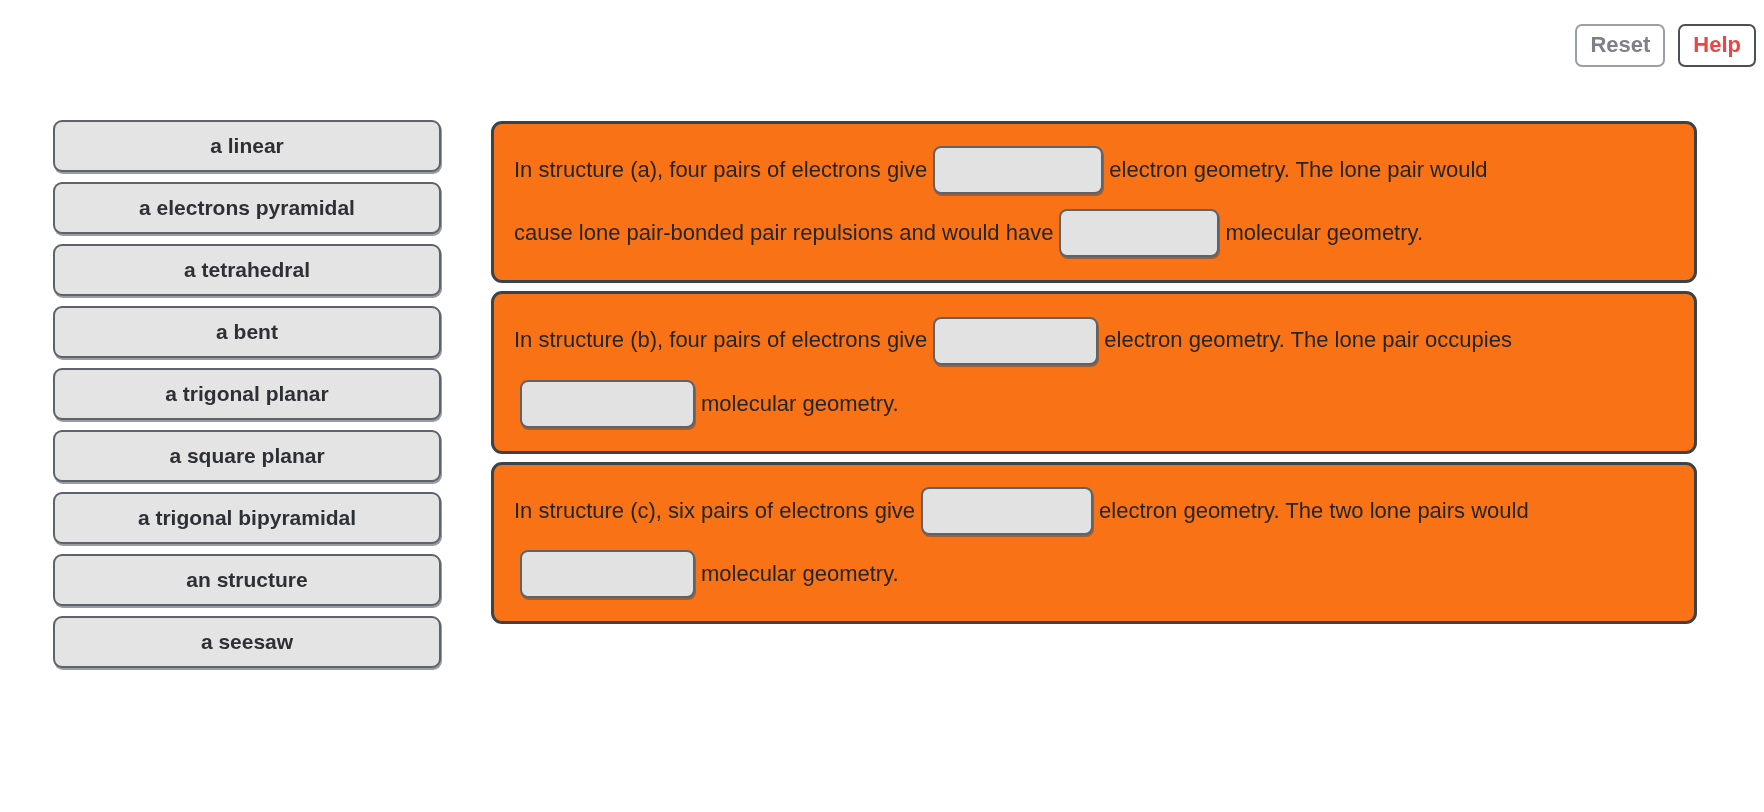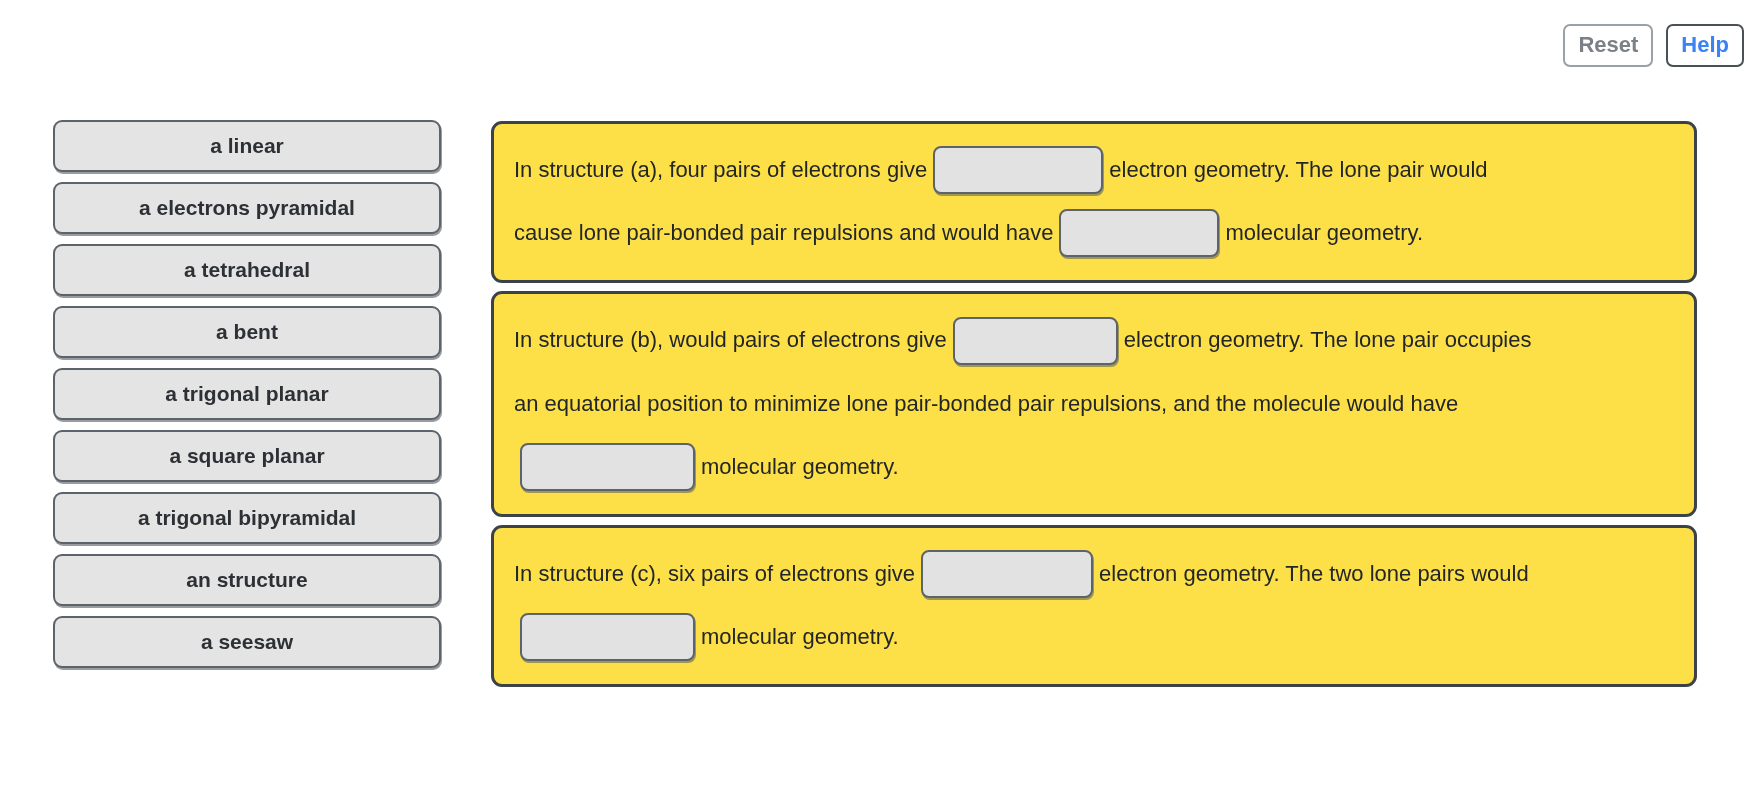--- a/index.html
+++ b/index.html
@@ -14,39 +14,39 @@
     width: 1764px;
     height: 812px;
     overflow: hidden;
     background: #ffffff;
   }
 
   
   .toolbar {
     position: absolute;
     top: 24px;
-    right: 20px;
+    right: 8px;
     display: flex;
     gap: 13px;
     align-items: center;
   }
   .tool-btn {
     font-family: "Liberation Sans", sans-serif;
     font-size: 22px;
     font-weight: bold;
     line-height: 1;
     padding: 8px 13px 9px 13px;
     background: #ffffff;
     border: 2px solid #8d9499;
     border-radius: 7px;
     cursor: pointer;
     white-space: nowrap;
   }
   .tool-btn.reset { color: #7b8186; border-color: #9aa1a6; }
-  .tool-btn.help  { color: #3b82f6; border-color: #4a5155; }
+  .tool-btn.help  { color: #ef4444; border-color: #4a5155; }
 
   
   .palette {
     position: absolute;
     left: 45px;
     top: 120px;
     width: 396px;
     display: flex;
     flex-direction: column;
     gap: 10px;
@@ -72,21 +72,21 @@
   .panels {
     position: absolute;
     left: 491px;
     top: 121px;
     width: 1206px;
     display: flex;
     flex-direction: column;
     gap: 8px;
   }
   .panel {
-    background: #fde047;
+    background: #f97316;
     border: 3px solid #3b4248;
     border-radius: 11px;
     padding: 14px 20px 16px 20px;
   }
   .panel .line {
     font-size: 22px;
     color: #232629;
     line-height: 62px;
     display: block;
   }
@@ -154,24 +154,21 @@
       <div class="line">
         <span class="txt">In structure (a), four pairs of electrons give</span><span class="dropzone dz-w170"></span><span class="txt">electron geometry. The lone pair would</span>
       </div>
       <div class="line">
         <span class="txt">cause lone pair-bonded pair repulsions and would have</span><span class="dropzone dz-w160"></span><span class="txt">molecular geometry.</span>
       </div>
     </div>
 
     <div class="panel">
       <div class="line">
-        <span class="txt">In structure (b), would pairs of electrons give</span><span class="dropzone dz-w165"></span><span class="txt">electron geometry. The lone pair occupies</span>
-      </div>
-      <div class="line">
-        <span class="txt">an equatorial position to minimize lone pair-bonded pair repulsions, and the molecule would have</span>
+        <span class="txt">In structure (b), four pairs of electrons give</span><span class="dropzone dz-w165"></span><span class="txt">electron geometry. The lone pair occupies</span>
       </div>
       <div class="line">
         <span class="dropzone dz-w175"></span><span class="txt">molecular geometry.</span>
       </div>
     </div>
 
     <div class="panel">
       <div class="line">
         <span class="txt">In structure (c), six pairs of electrons give</span><span class="dropzone dz-w172"></span><span class="txt">electron geometry. The two lone pairs would</span>
       </div>

